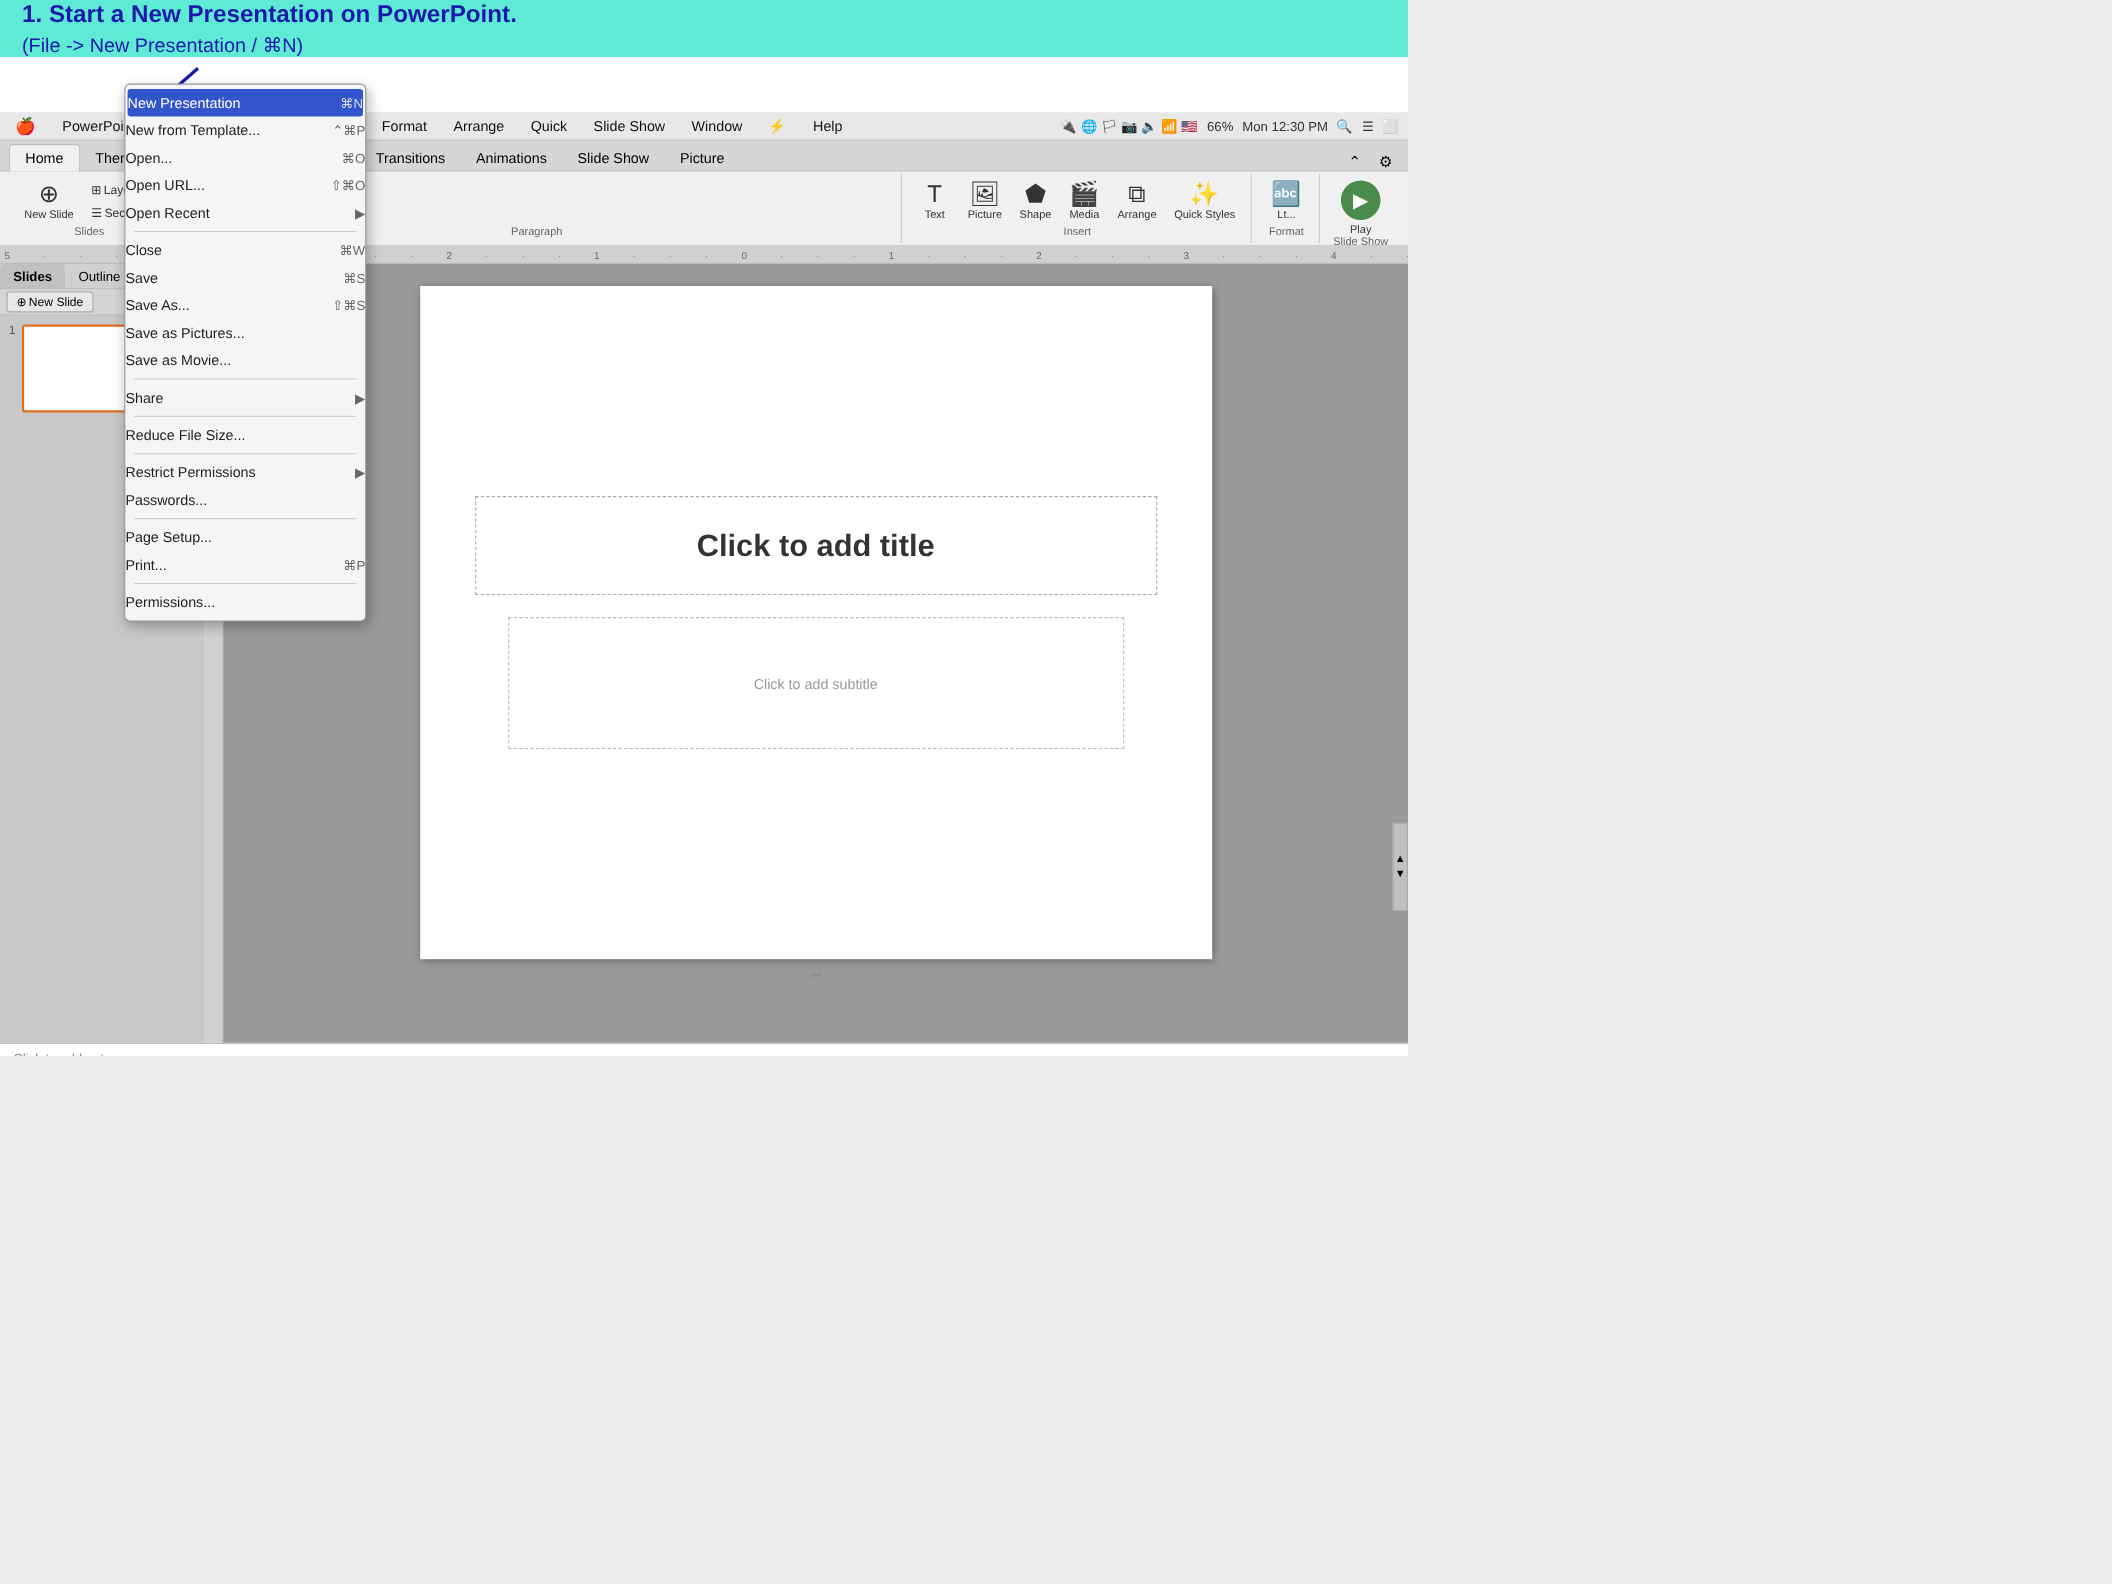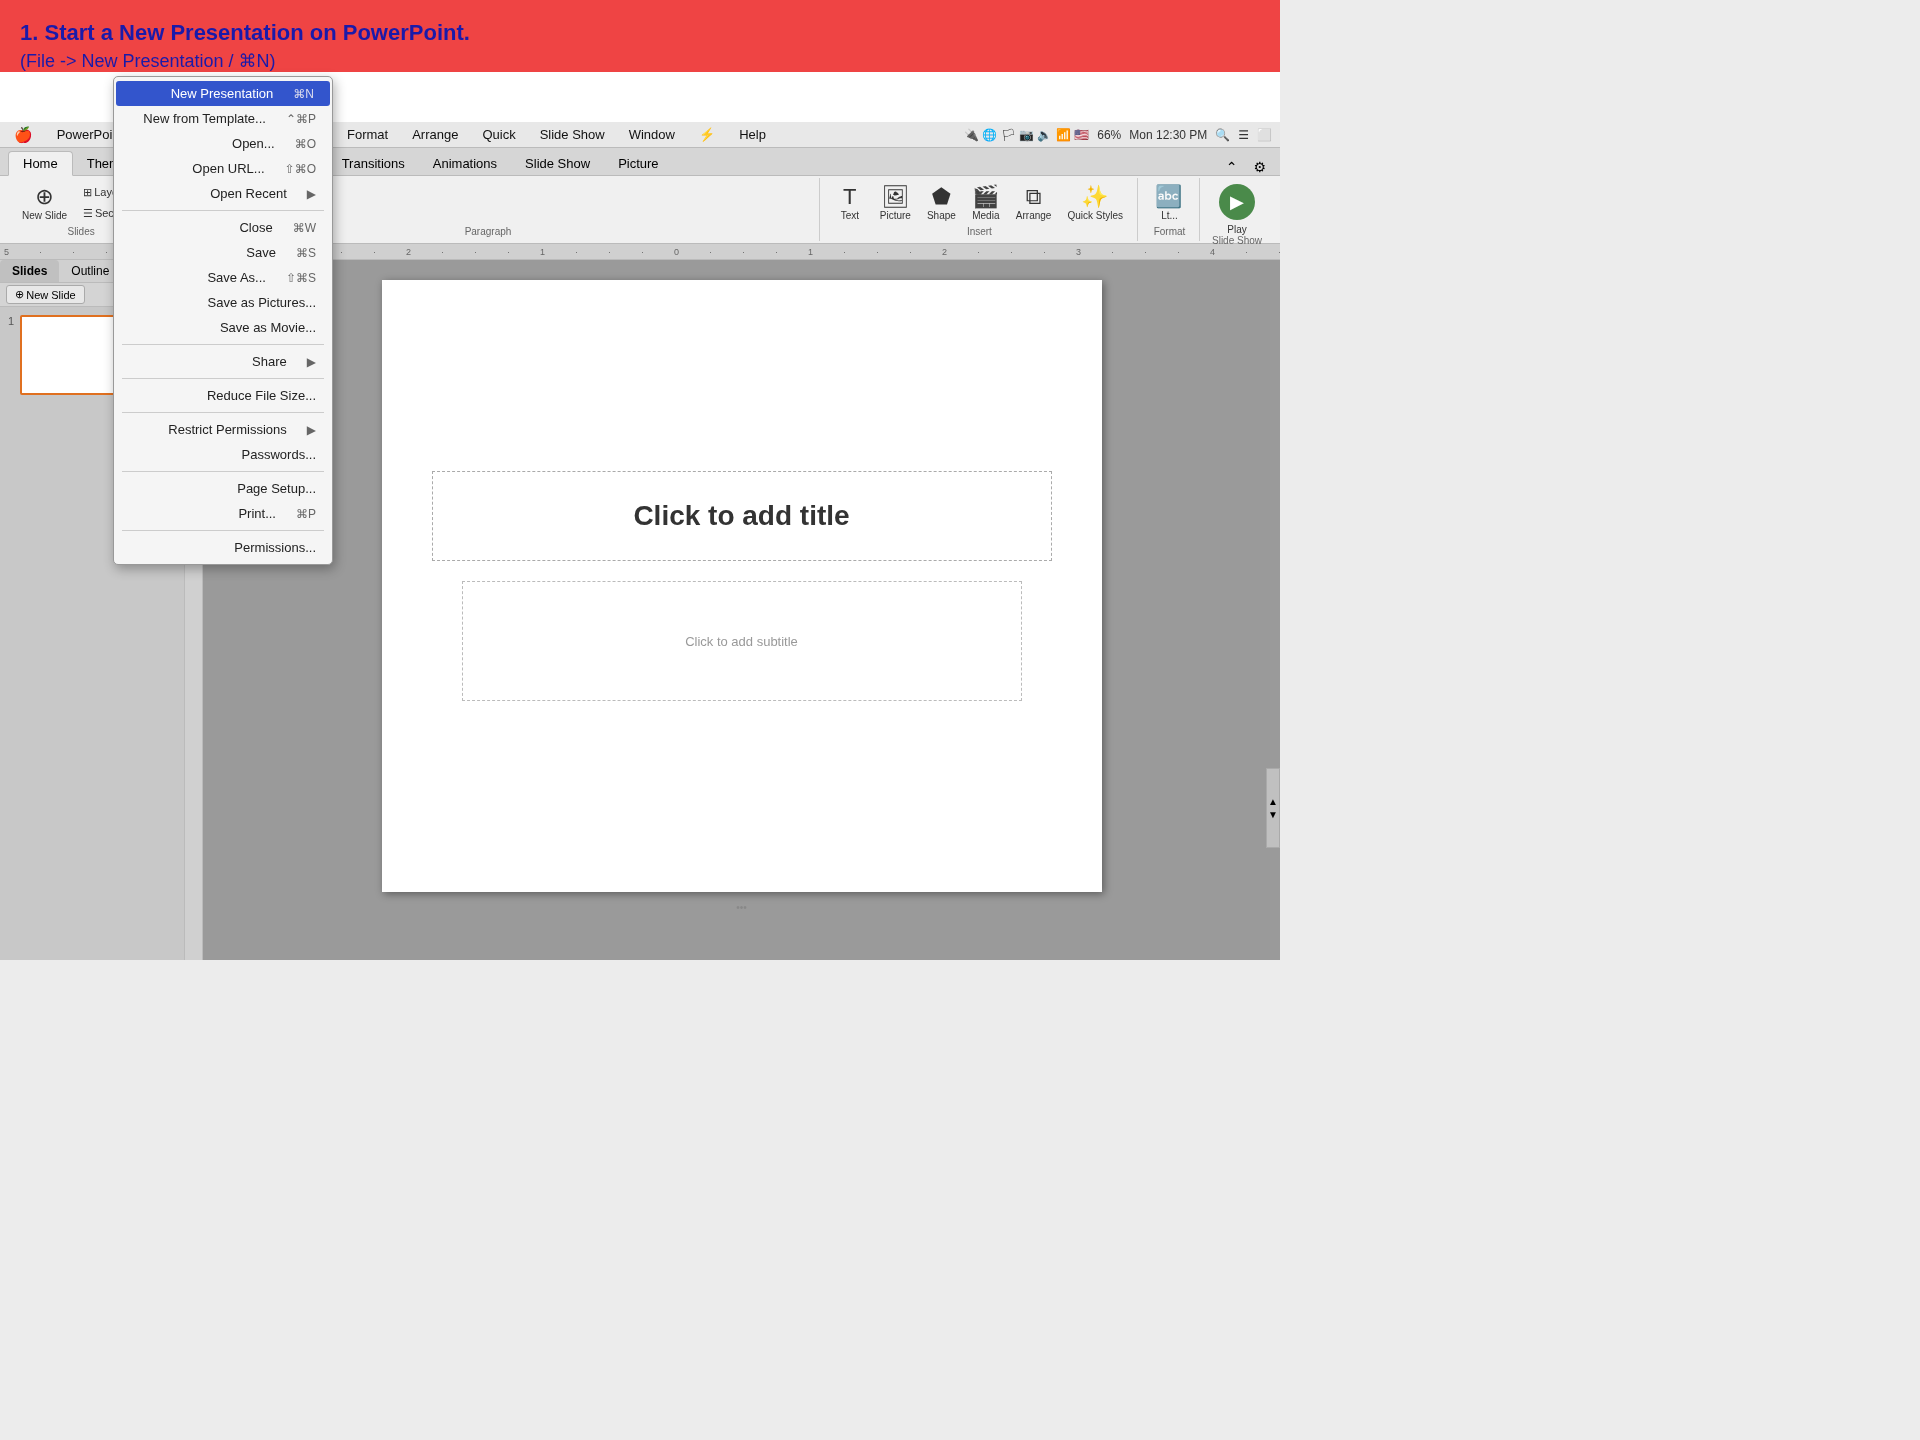--- a/index.html
+++ b/index.html
@@ -337,22 +337,22 @@
       background: #f5f5f5;
       border: 1px solid #999;
       border-radius: 5px;
       box-shadow: 2px 4px 12px rgba(0,0,0,0.3);
       width: 220px;
       padding: 4px 0;
     }
     .menu-item {
       display: flex;
       align-items: center;
-      justify-content: flex-end;
-      padding: 5px 16px;
+      justify-content: space-between;
+      padding: 5px 0;
       font-size: 13px;
       cursor: pointer;
       color: #222;
       white-space: nowrap;
       gap: 20px;
     }
     .menu-item.highlighted {
       background: #3355cc;
       color: white;
       border-radius: 3px;
@@ -362,22 +362,22 @@
     .menu-item.highlighted .menu-shortcut { color: #dde; }
     .menu-separator {
       height: 1px;
       background: #ccc;
       margin: 4px 8px;
     }
     .menu-submenu-arrow { color: #666; font-size: 12px; }
 
     
     .top-instruction {
-      background: #ef4444;
-      padding: 20px 20px 0 20px;
+      background: #5eead4;
+      padding: 0 20px 0 20px;
     }
 
     .whole-page {
       position: relative;
     }
 
     
     .scroll-indicator {
       position: absolute;
       right: 0;

